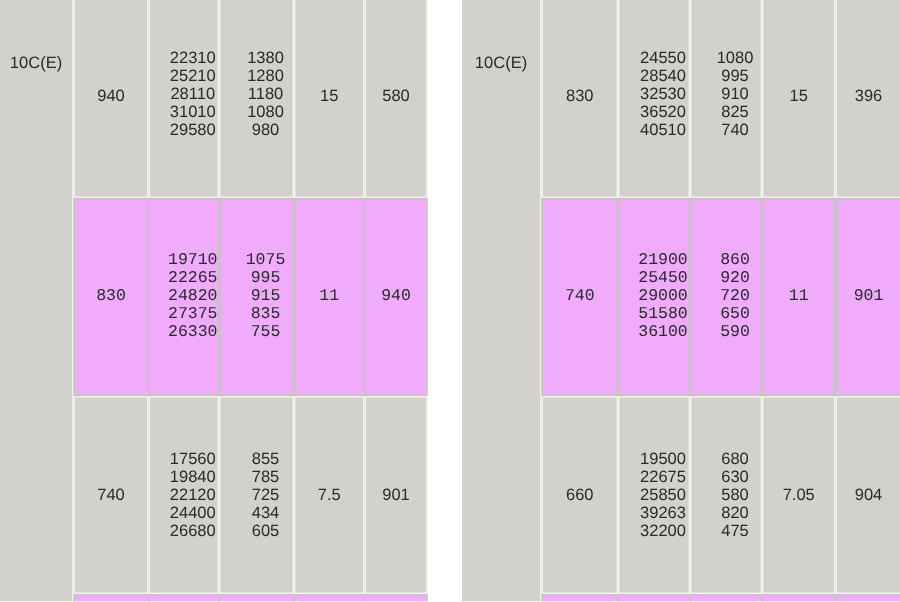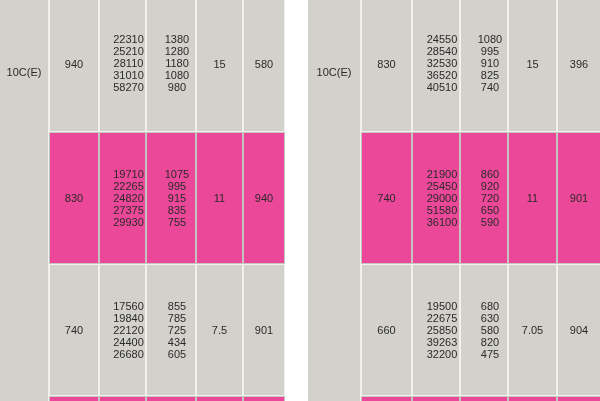--- a/index.html
+++ b/index.html
@@ -12,27 +12,27 @@
     border-collapse:separate; border-spacing:0; table-layout:fixed;
   }
   #t0 { left:0;   width:285px; }
   #t1 { left:308px; width:293px; }
   td {
     box-sizing:border-box; padding:0; margin:0;
     text-align:center; font-size:11px; color:#2a2a2a;
     border:1px solid; overflow:hidden;
   }
   td.g { background:#d3d1cb; border-color:#f2f1ed; }
-  td.w { background:#ec4899; border-color:#c6c4bf; }
+  td.w { background:#f0abfc; border-color:#c6c4bf;font-family:Liberation Mono, monospace; }
   tr.r1 { height:137px; }
   tr.r2 { height:132px; }
   tr.r3 { height:132px; }
   tr.r4 { height:45px;  }
   td.c1 { vertical-align:top; border-left-width:0; }
-  td.c1 span { display:inline-block; margin-top:70px; line-height:12px; }
+  td.c1 span { display:inline-block; margin-top:40px; line-height:12px; }
   td.mid { vertical-align:middle; }
   .stack {
     height:100%; box-sizing:border-box;
     display:flex; flex-direction:column; justify-content:space-between;
     align-items:center; padding:1px 0 2px 12px;
   }
   .stack span { display:block; height:12px; line-height:12px; }
 </style>
 </head>
 <body>
@@ -55,21 +55,21 @@
       </td>
       <td class="g mid">
         <span>940</span>
       </td>
       <td class="g">
         <div class="stack">
           <span>22310</span>
           <span>25210</span>
           <span>28110</span>
           <span>31010</span>
-          <span>58270</span>
+          <span>29580</span>
         </div>
       </td>
       <td class="g">
         <div class="stack">
           <span>1380</span>
           <span>1280</span>
           <span>1180</span>
           <span>1080</span>
           <span>980</span>
         </div>
@@ -84,21 +84,21 @@
     <tr class="r2">
       <td class="w mid">
         <span>830</span>
       </td>
       <td class="w">
         <div class="stack">
           <span>19710</span>
           <span>22265</span>
           <span>24820</span>
           <span>27375</span>
-          <span>29930</span>
+          <span>26330</span>
         </div>
       </td>
       <td class="w">
         <div class="stack">
           <span>1075</span>
           <span>995</span>
           <span>915</span>
           <span>835</span>
           <span>755</span>
         </div>

